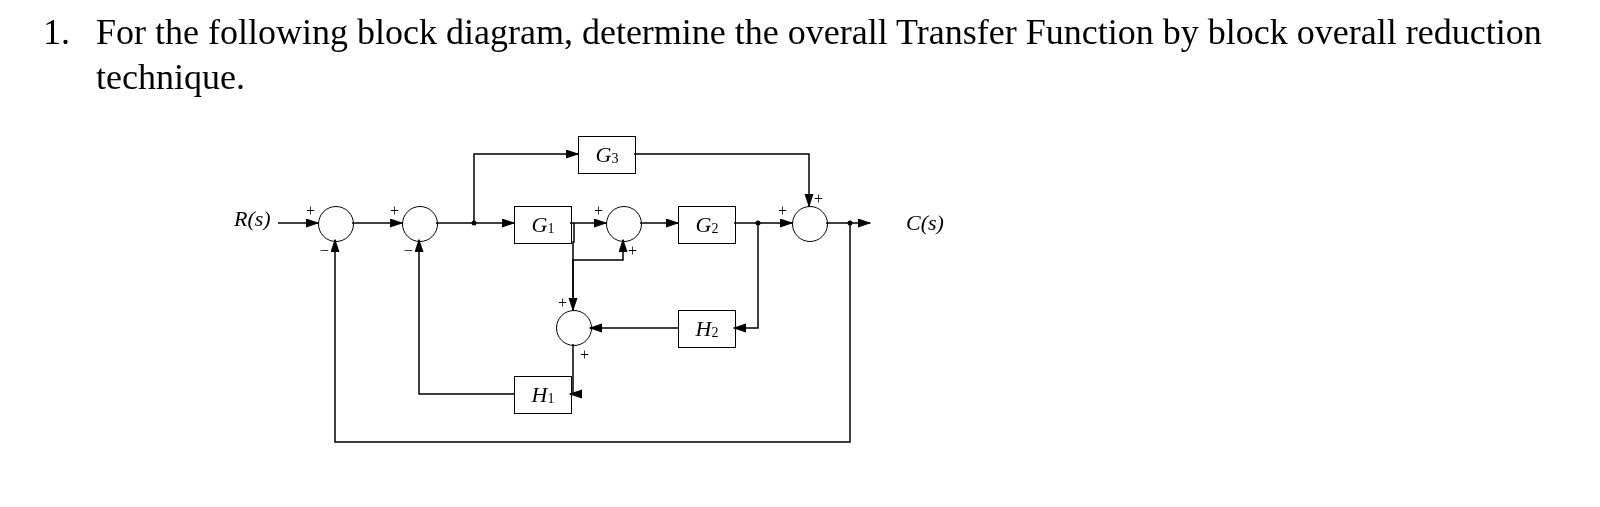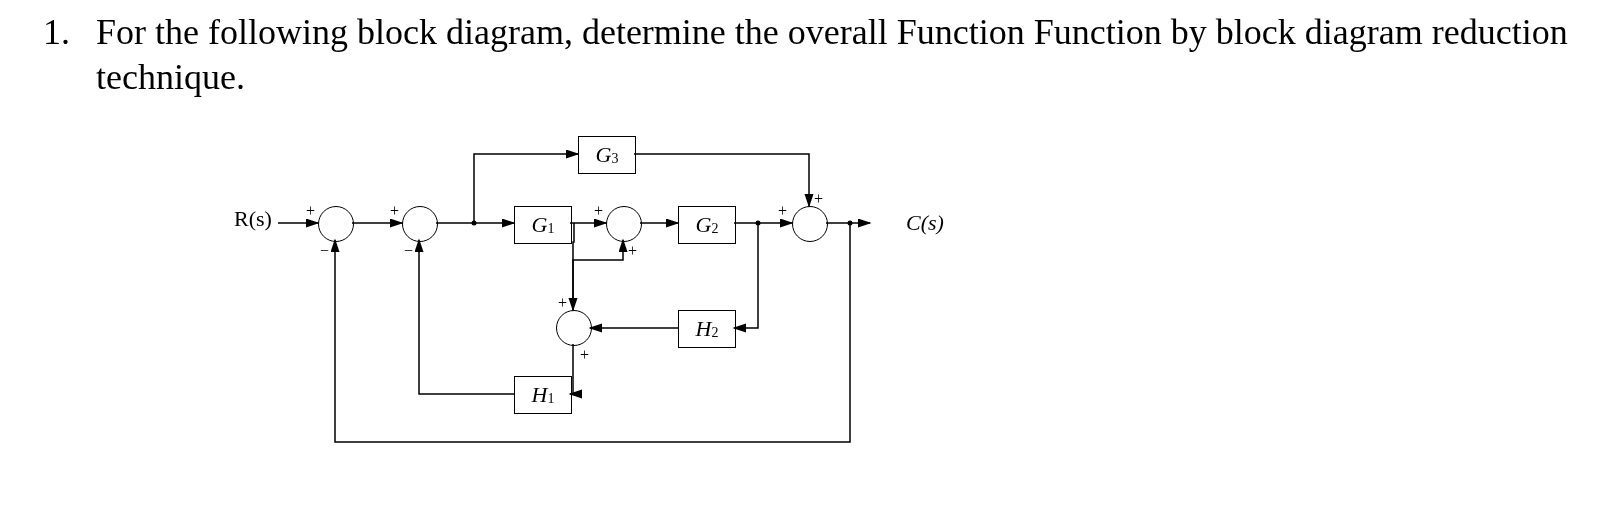--- a/index.html
+++ b/index.html
@@ -4,31 +4,31 @@
 <style>
   html,body{margin:0;padding:0;background:#fff;font-family:"Times New Roman",Times,serif;color:#000}
   .page{width:1600px;height:507px;position:relative;box-sizing:border-box;padding:10px 30px}
   .q{display:flex;align-items:flex-start;font-size:36px;font-weight:500;line-height:1.25}
   .num{margin-right:26px;min-width:40px;text-align:right}
   .txt{max-width:1500px;font-stretch:semi-condensed}
   .diagram{position:absolute;left:234px;top:130px;width:700px;height:350px}
   .box{position:absolute;border:1.5px solid #000;background:#fff;display:flex;align-items:center;justify-content:center;font-style:italic;font-family:'Times New Roman',serif;font-size:22px}
   .sub{font-size:14px;font-style:normal;position:relative;top:4px}
   .sum{position:absolute;width:34px;height:34px;border:1.5px solid #000;border-radius:50%;background:#fff}
-  .lbl{position:absolute;font-family:'Times New Roman',serif;font-size:22px}
+  .lbl{position:absolute;font-style:italic;font-family:'Times New Roman',serif;font-size:22px}
   .sign{position:absolute;font-size:16px;font-family:serif}
   svg{position:absolute;left:0;top:0;overflow:visible}
 </style>
 </head>
 <body>
 
 <div class="page">
   <div class="q">
     <div class="num">1.</div>
-    <div class="txt">For the following block diagram, determine the overall Function Function by block diagram reduction technique.</div>
+    <div class="txt">For the following block diagram, determine the overall Transfer Function by block overall reduction technique.</div>
   </div>
 
   <div class="diagram">
 
     <span class="lbl" style="left:0px;top:76px">R(s)</span>
     <span class="lbl" style="left:672px;top:80px;font-style:italic">C(s)</span>
 
     <div class="sum" style="left:84px;top:76px"></div>
     <div class="sum" style="left:168px;top:76px"></div>
     <div class="sum" style="left:372px;top:76px"></div>

